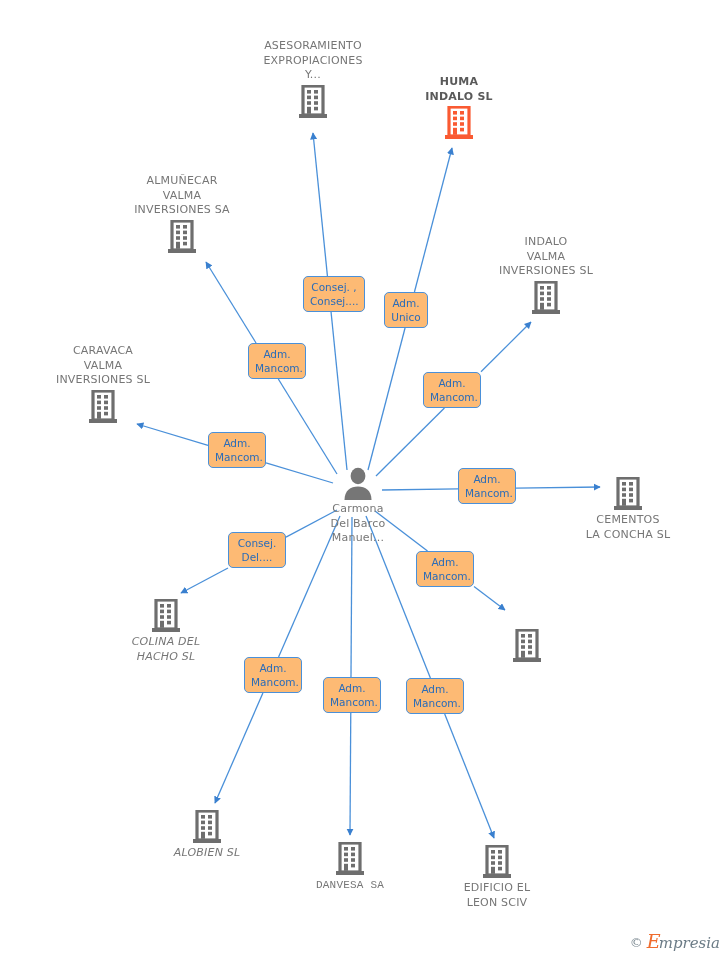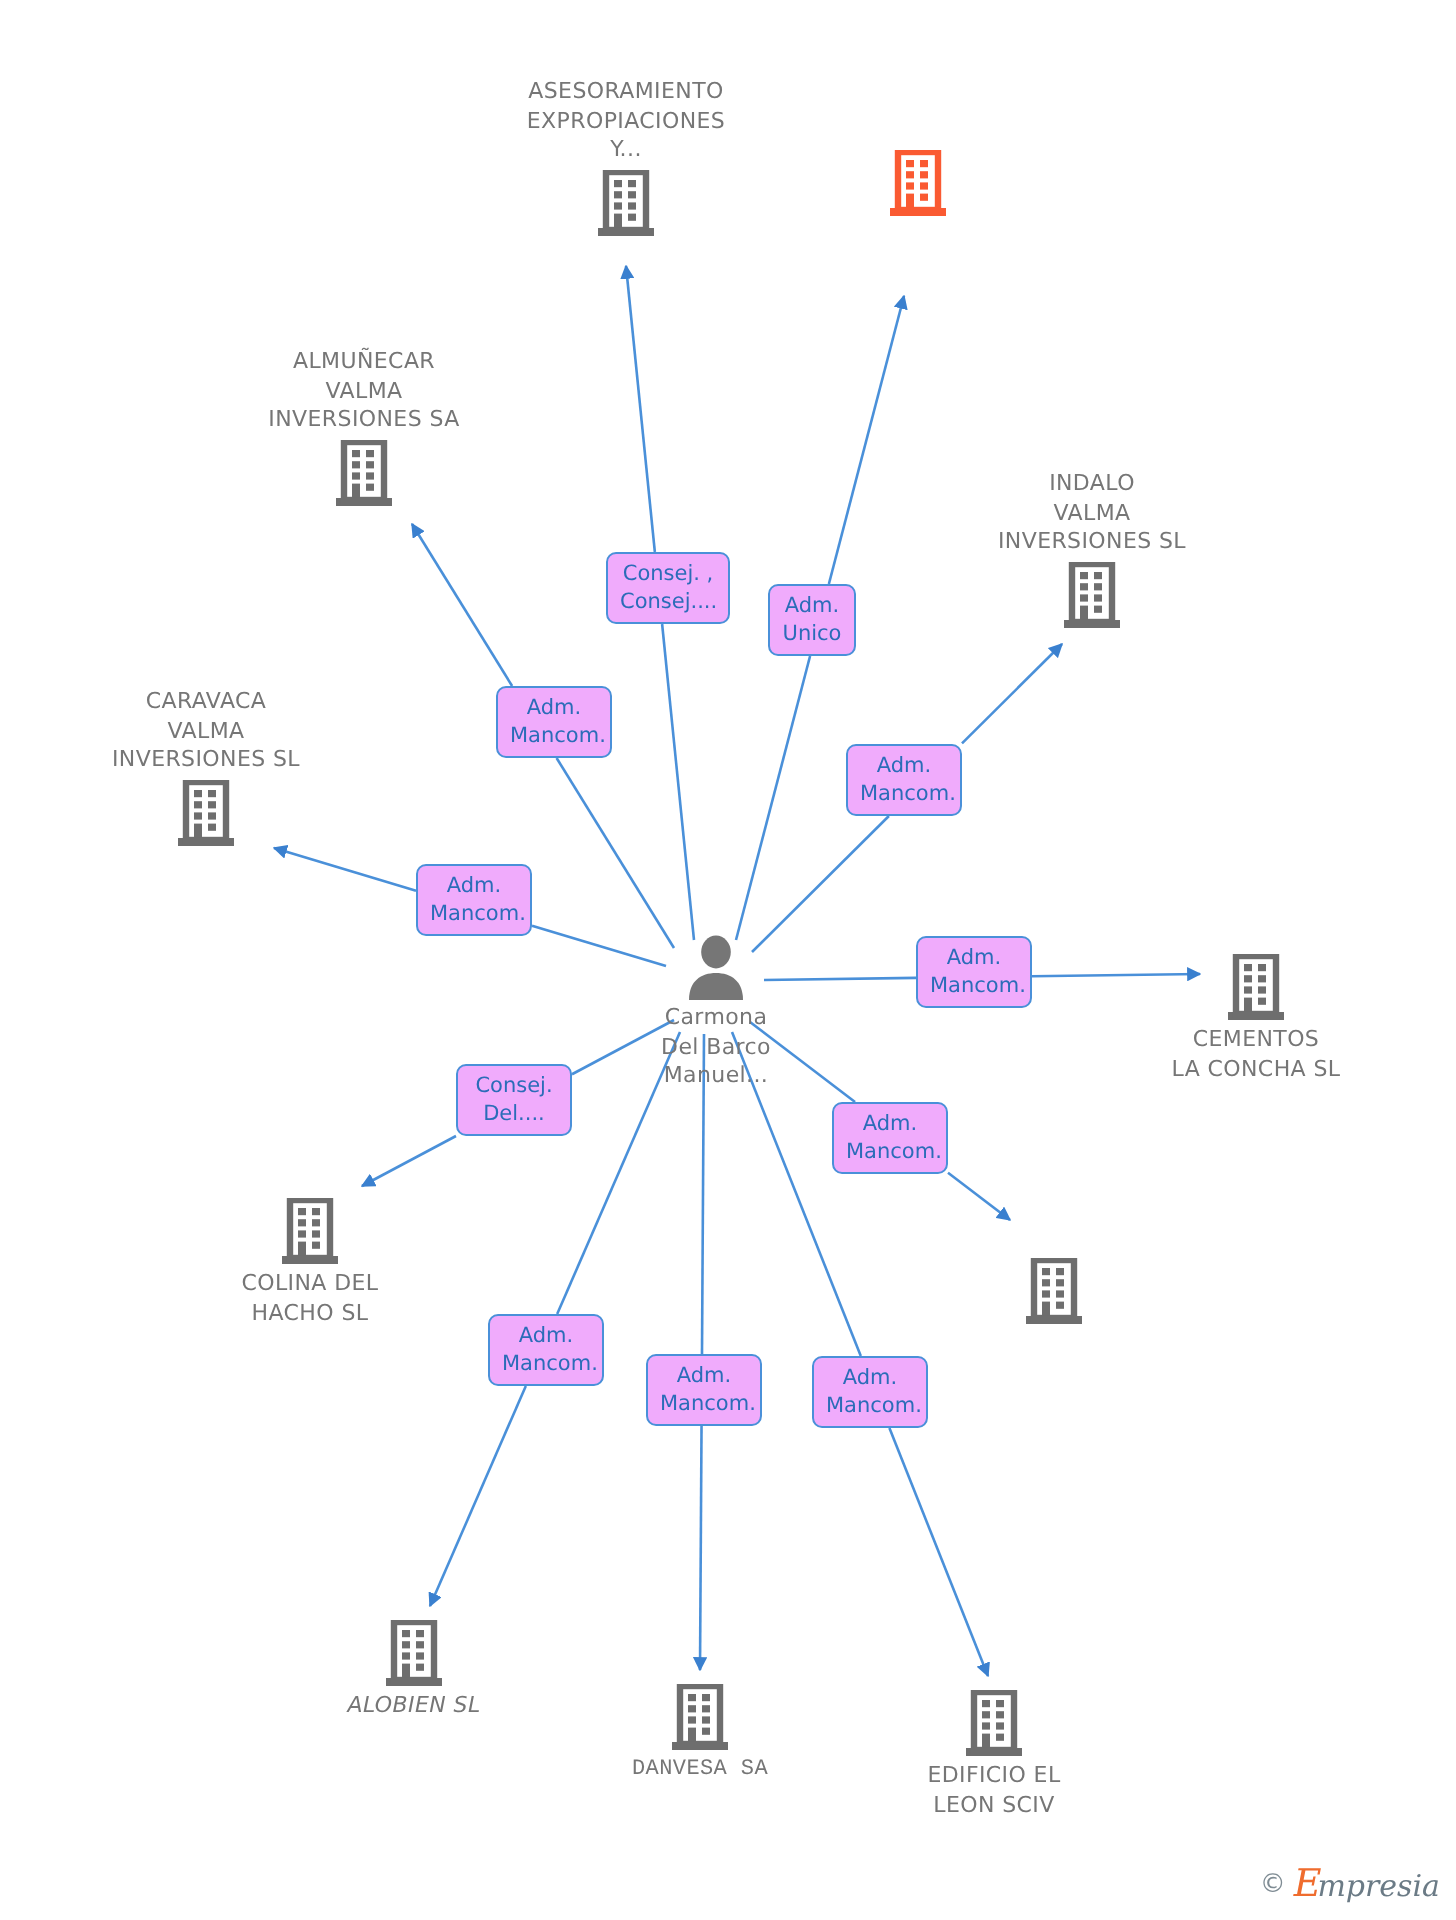--- a/index.html
+++ b/index.html
@@ -47,21 +47,21 @@
     display: block;
     margin: 0 auto;
     line-height: 0;
   }
   .node.above .caption { margin-bottom: 2px; }
   .node.below .caption { margin-top: 2px; }
 
   .edge-label {
     position: absolute;
     box-sizing: border-box;
-    background: #f0abfc;
+    background: #fdba74;
     border: 1px solid #4a90d9;
     border-radius: 5px;
     color: #2b6cb8;
     font-size: 10.5px;
     line-height: 14px;
     text-align: center;
     padding: 3px 6px 4px 6px;
     white-space: pre-line;
     transform: translate(-50%, -50%);
   }
@@ -144,20 +144,22 @@
             <rect x="16" y="5" width="4" height="3.6" fill="#6e6e6e"></rect>
             <rect x="9" y="10.6" width="4" height="3.6" fill="#6e6e6e"></rect>
             <rect x="16" y="10.6" width="4" height="3.6" fill="#6e6e6e"></rect>
             <rect x="9" y="16.2" width="4" height="3.6" fill="#6e6e6e"></rect>
             <rect x="16" y="16.2" width="4" height="3.6" fill="#6e6e6e"></rect>
             <rect x="9" y="21.799999999999997" width="4" height="7" fill="#6e6e6e"></rect>
             <rect x="16" y="21.799999999999997" width="4" height="3.6" fill="#6e6e6e"></rect>
           </svg></span>
       </div>
       <div class="node above focus" style="left: 459px; top: 75px;">
+        <div class="caption">HUMA
+INDALO SL</div>
         <span class="glyph"><svg width="30" height="34" viewBox="0 0 30 34">
             <rect x="1" y="29" width="28" height="4" fill="#fa5a32"></rect>
             <rect x="5" y="1" width="20" height="29" fill="none" stroke="#fa5a32" stroke-width="3.2"></rect>
             <rect x="9" y="5" width="4" height="3.6" fill="#fa5a32"></rect>
             <rect x="16" y="5" width="4" height="3.6" fill="#fa5a32"></rect>
             <rect x="9" y="10.6" width="4" height="3.6" fill="#fa5a32"></rect>
             <rect x="16" y="10.6" width="4" height="3.6" fill="#fa5a32"></rect>
             <rect x="9" y="16.2" width="4" height="3.6" fill="#fa5a32"></rect>
             <rect x="16" y="16.2" width="4" height="3.6" fill="#fa5a32"></rect>
             <rect x="9" y="21.799999999999997" width="4" height="7" fill="#fa5a32"></rect>
@@ -224,21 +226,21 @@
             <rect x="9" y="10.6" width="4" height="3.6" fill="#6e6e6e"></rect>
             <rect x="16" y="10.6" width="4" height="3.6" fill="#6e6e6e"></rect>
             <rect x="9" y="16.2" width="4" height="3.6" fill="#6e6e6e"></rect>
             <rect x="16" y="16.2" width="4" height="3.6" fill="#6e6e6e"></rect>
             <rect x="9" y="21.799999999999997" width="4" height="7" fill="#6e6e6e"></rect>
             <rect x="16" y="21.799999999999997" width="4" height="3.6" fill="#6e6e6e"></rect>
           </svg></span>
         <div class="caption">CEMENTOS
 LA CONCHA SL</div>
       </div>
-      <div class="node below" style="left: 155px; top: 599px;">
+      <div class="node below" style="left: 166px; top: 599px; font-style: italic;">
         <span class="glyph"><svg width="30" height="34" viewBox="0 0 30 34">
             <rect x="1" y="29" width="28" height="4" fill="#6e6e6e"></rect>
             <rect x="5" y="1" width="20" height="29" fill="none" stroke="#6e6e6e" stroke-width="3.2"></rect>
             <rect x="9" y="5" width="4" height="3.6" fill="#6e6e6e"></rect>
             <rect x="16" y="5" width="4" height="3.6" fill="#6e6e6e"></rect>
             <rect x="9" y="10.6" width="4" height="3.6" fill="#6e6e6e"></rect>
             <rect x="16" y="10.6" width="4" height="3.6" fill="#6e6e6e"></rect>
             <rect x="9" y="16.2" width="4" height="3.6" fill="#6e6e6e"></rect>
             <rect x="16" y="16.2" width="4" height="3.6" fill="#6e6e6e"></rect>
             <rect x="9" y="21.799999999999997" width="4" height="7" fill="#6e6e6e"></rect>

